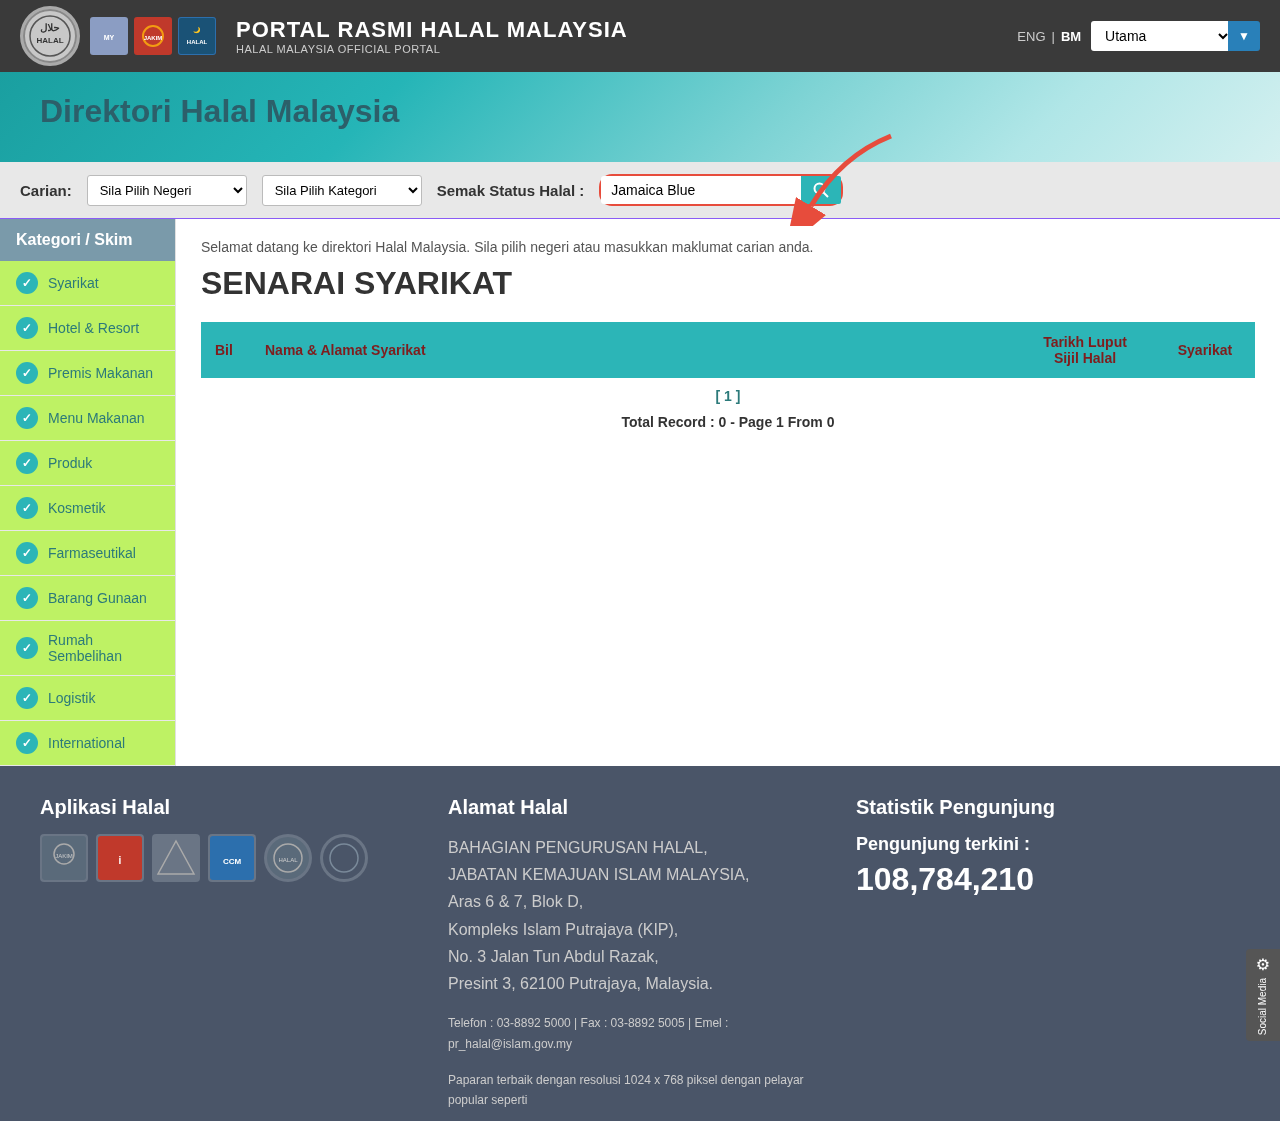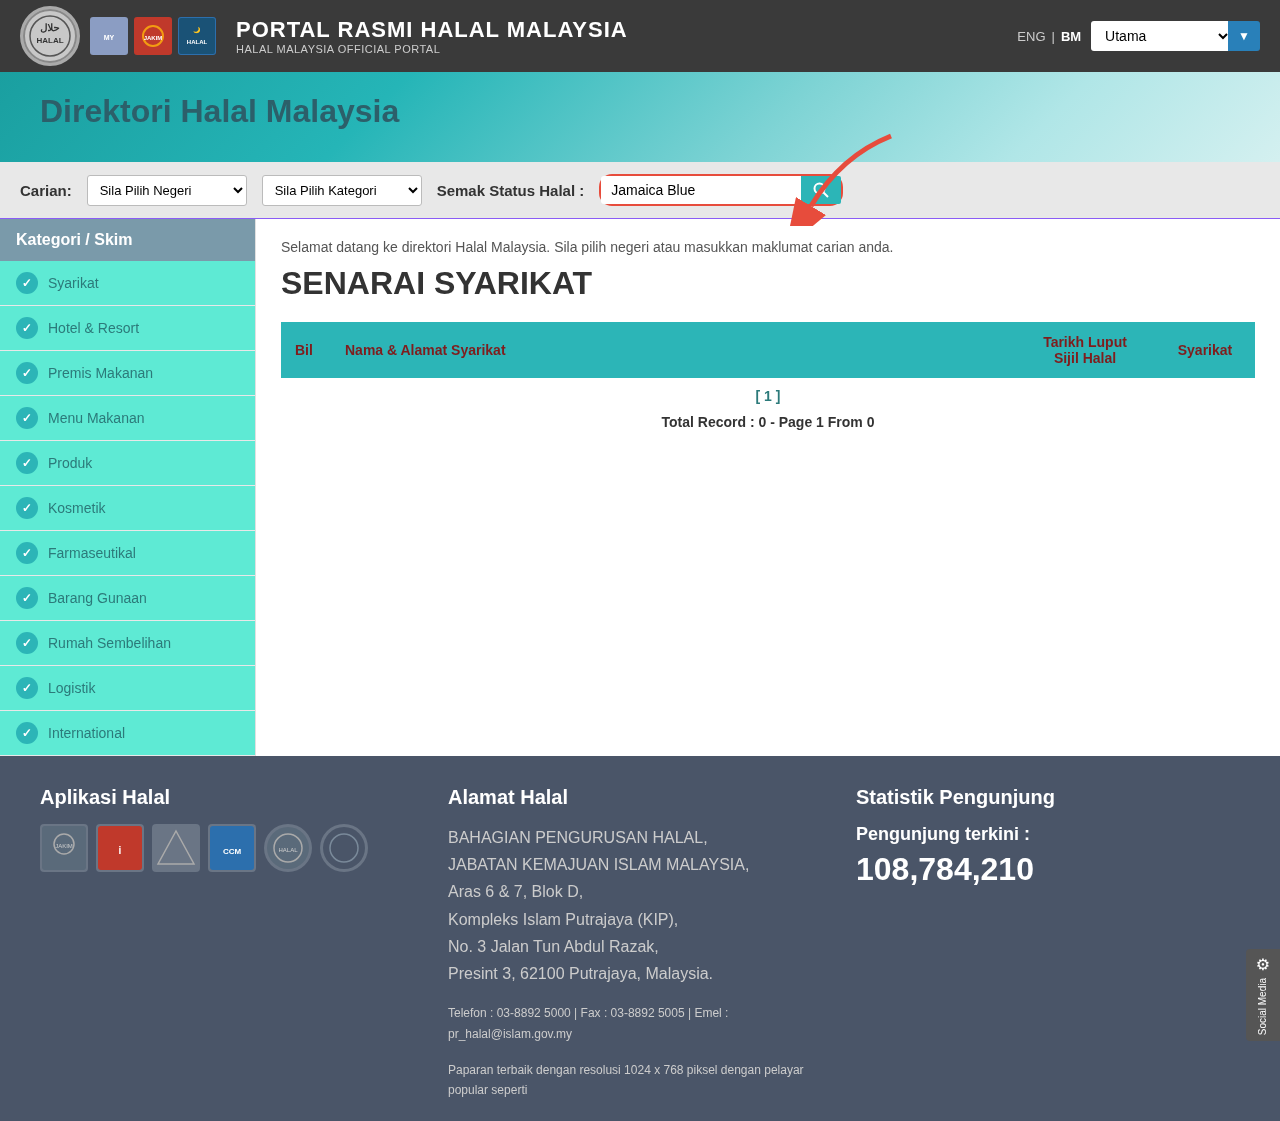--- a/index.html
+++ b/index.html
@@ -172,24 +172,24 @@
     .search-btn svg { fill: white; }
 
     
     .main-content {
       display: flex;
       background: white;
     }
 
     
     .sidebar {
-      width: 256px;
+      width: 176px;
       flex-shrink: 0;
       border-right: 1px solid #e0e0e0;
-      background: #5eead4;
+      background: #bef264;
     }
     .sidebar-header {
       background: #7a9aaa;
       color: white;
       font-size: 16px;
       font-weight: bold;
       padding: 12px 16px;
     }
     .sidebar-item {
       display: flex;

